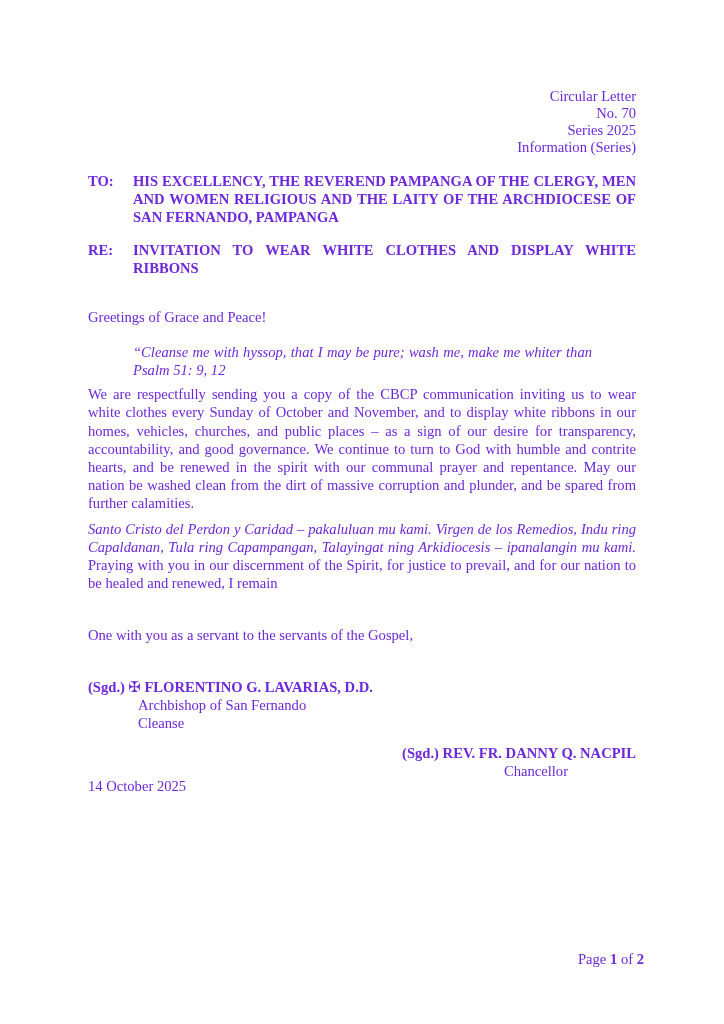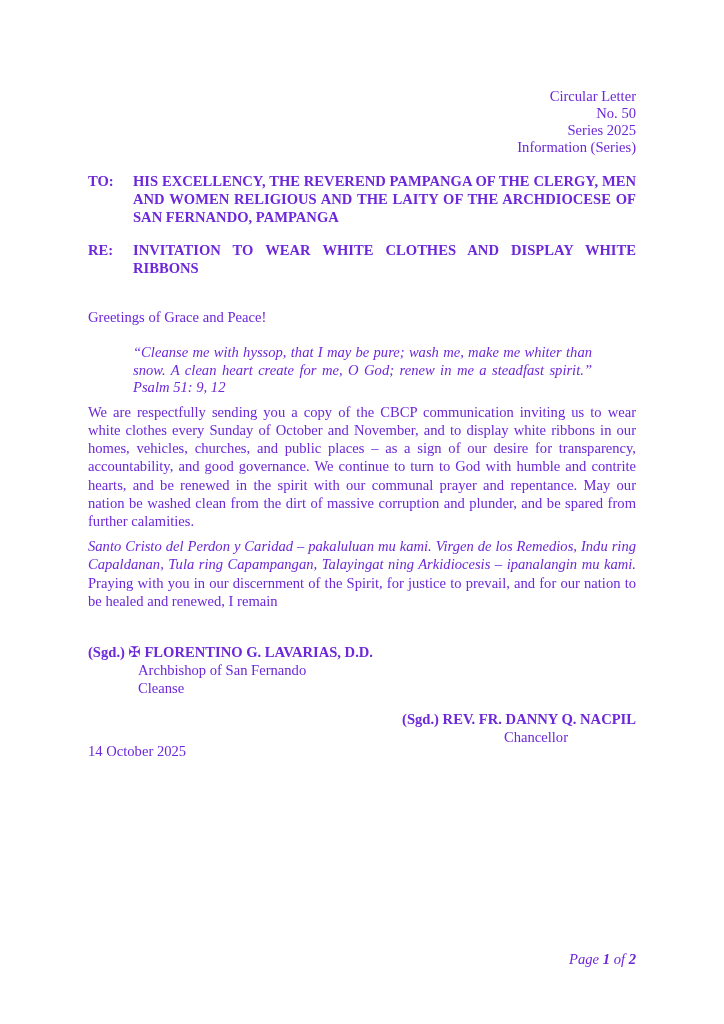--- a/index.html
+++ b/index.html
@@ -57,36 +57,35 @@
 
   .sig-secondary { margin-top: 12px; text-align: right; }
   .sig-secondary .sig-name-line { font-weight: bold; }
   .sig-secondary .sig-role { padding-right: 68px; }
 
   .date-line { margin-top: -4px; }
 
   .footer {
     position: absolute;
     top: 950px;
-    right: 88px;
-    font-style: italic;
+    right: 80px;
   }
   .footer b { font-weight: bold; }
 
   .cross-glyph { font-family: "Liberation Serif", "DejaVu Sans", serif; }
 </style>
 </head>
 <body>
 
 <div class="page">
   <div class="content">
 
     <div class="header-block">
       <div>Circular Letter</div>
-      <div>No. 50</div>
+      <div>No. 70</div>
       <div>Series 2025</div>
       <div>Information (Series)</div>
     </div>
 
     <div class="labelled-block to-block">
       <div class="label-col">TO:</div>
       <div class="text-col">
         <div class="force-justify">HIS EXCELLENCY, THE REVEREND PAMPANGA OF THE CLERGY, MEN</div>
         <div class="force-justify">AND WOMEN RELIGIOUS AND THE LAITY OF THE ARCHDIOCESE OF</div>
         <div>SAN FERNANDO, PAMPANGA</div>
@@ -98,28 +97,28 @@
       <div class="text-col">
         <div class="force-justify">INVITATION TO WEAR WHITE CLOTHES AND DISPLAY WHITE</div>
         <div>RIBBONS</div>
       </div>
     </div>
 
     <div class="greeting">Greetings of Grace and Peace!</div>
 
     <div class="quote-block">
       <div class="force-justify">“Cleanse me with hyssop, that I may be pure; wash me, make me whiter than</div>
-      <div class="force-justify">snow. A clean heart create for me, O God; renew in me a steadfast spirit.”</div>
       <div>Psalm 51: 9, 12</div>
     </div>
 
     <div class="para para-1">We are respectfully sending you a copy of the CBCP communication inviting us to wear white clothes every Sunday of October and November, and to display white ribbons in our homes, vehicles, churches, and public places – as a sign of our desire for transparency, accountability, and good governance. We continue to turn to God with humble and contrite hearts, and be renewed in the spirit with our communal prayer and repentance. May our nation be washed clean from the dirt of massive corruption and plunder, and be spared from further calamities.</div>
 
     <div class="para para-2"><span class="italic">Santo Cristo del Perdon y Caridad – pakaluluan mu kami. Virgen de los Remedios, Indu ring Capaldanan, Tula ring Capampangan, Talayingat ning Arkidiocesis – ipanalangin mu kami.</span> <span>Praying with you in our discernment of the Spirit, for justice to prevail, and for our nation to be healed and renewed, I remain</span></div>
 
+    <div class="closing">One with you as a servant to the servants of the Gospel,</div>
 
     <div class="sig-primary">
       <div class="sig-name-line"><span>(Sgd.)</span> <span class="cross-glyph">✠</span> <span>FLORENTINO G. LAVARIAS, D.D.</span></div>
       <div class="sig-role">Archbishop of San Fernando</div>
       <div class="sig-role">Cleanse</div>
     </div>
 
     <div class="sig-secondary">
       <div class="sig-name-line">(Sgd.) REV. FR. DANNY Q. NACPIL</div>
       <div class="sig-role">Chancellor</div>

